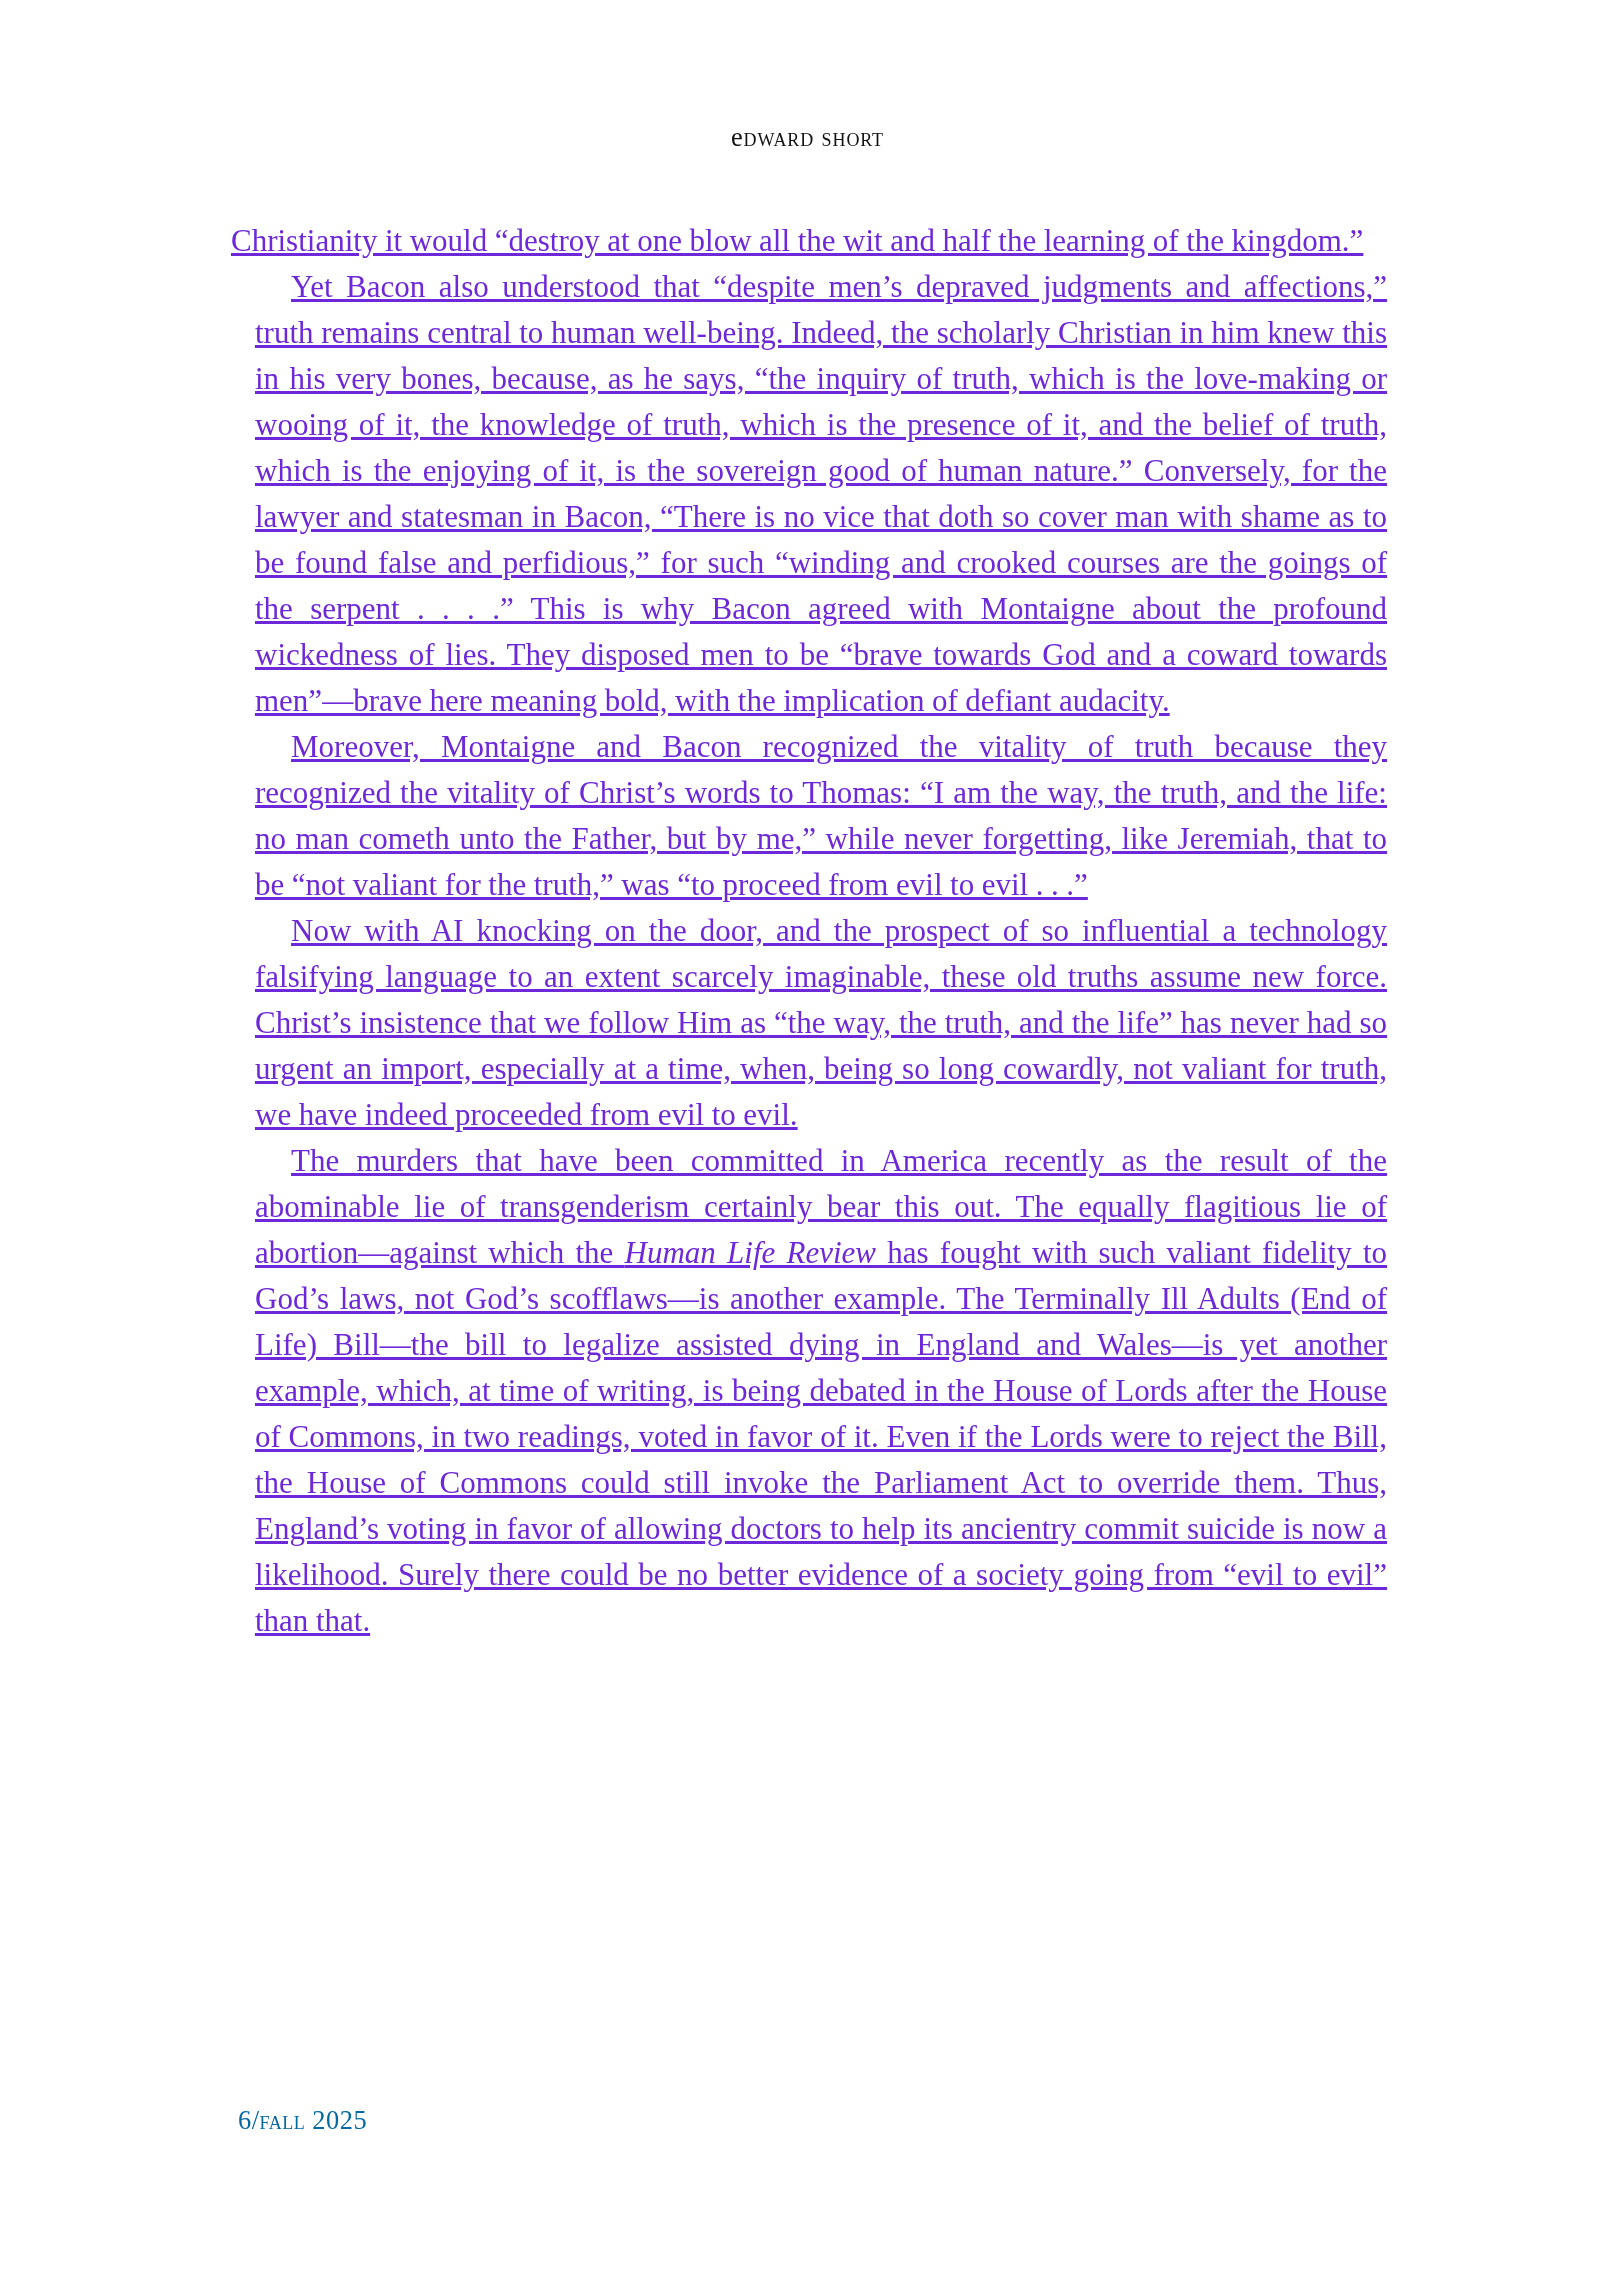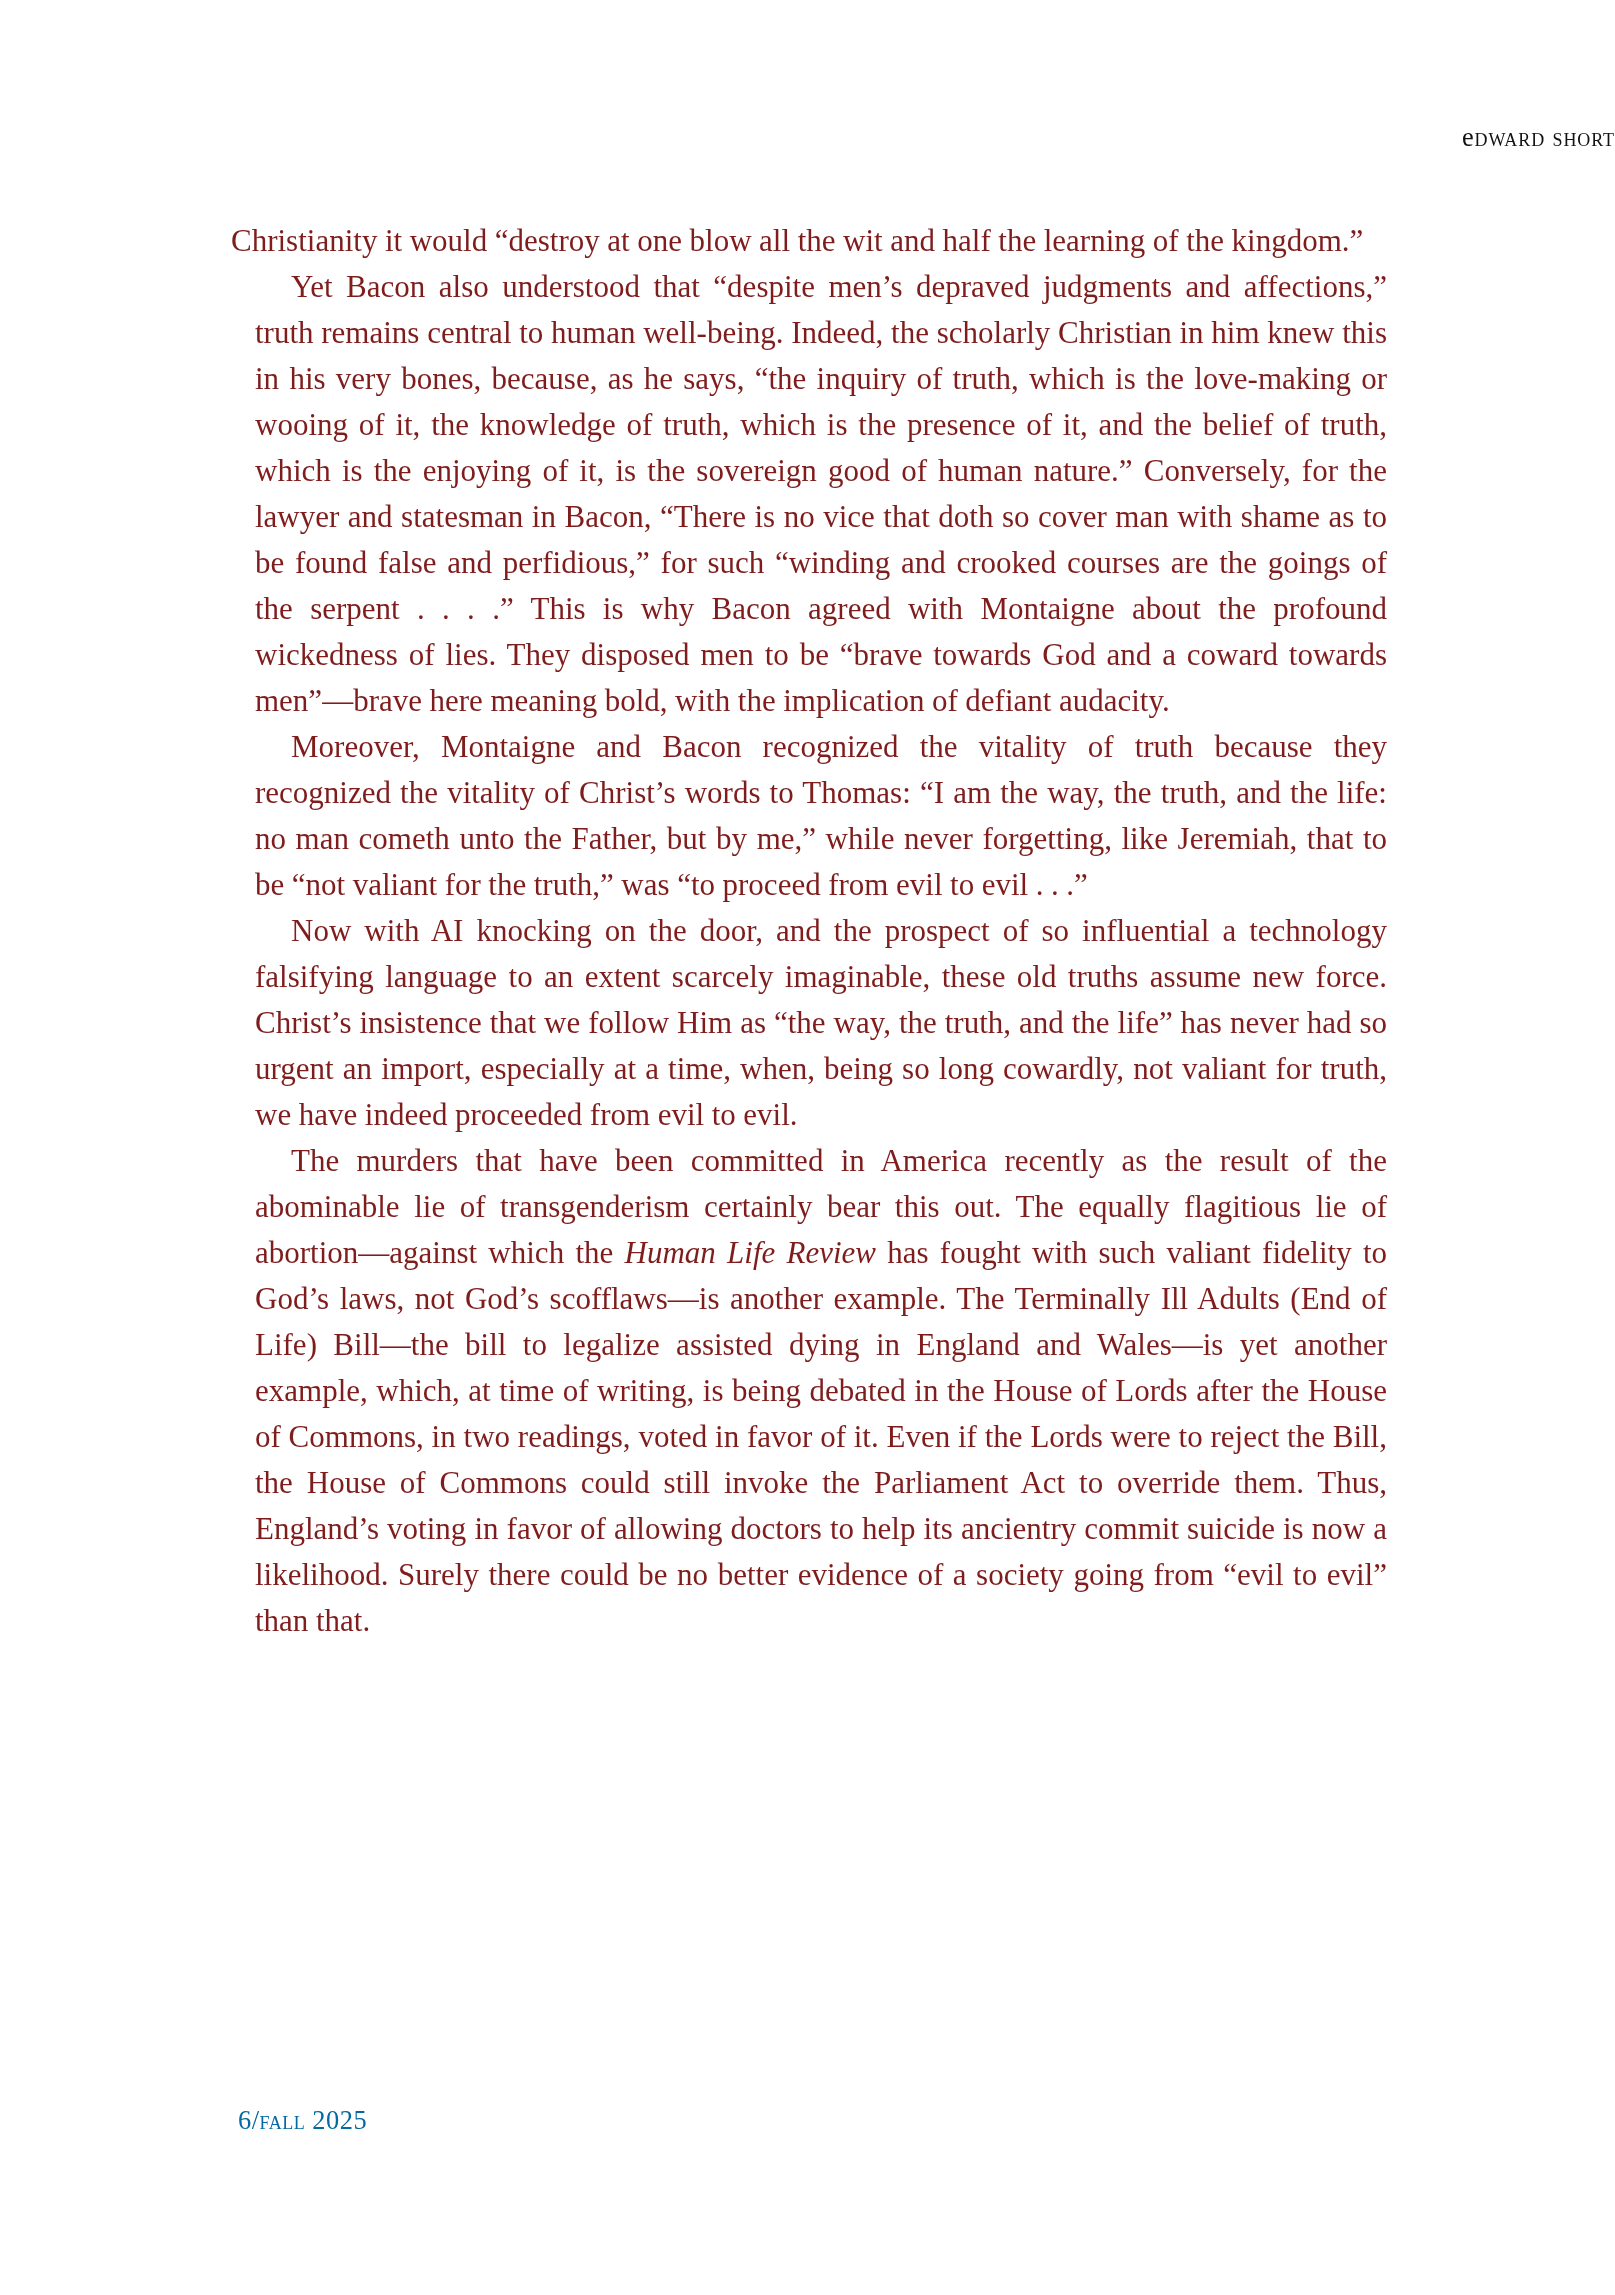--- a/index.html
+++ b/index.html
@@ -19,21 +19,21 @@
     background: #ffffff;
     overflow: hidden;
     box-sizing: border-box;
   }
   
   .running-head {
     position: absolute;
     left: 0;
     top: 122px;
     width: 1615px;
-    text-align: right;
+    text-align: center;
     font-size: 26.4px;
     letter-spacing: 0.9px;
     font-variant: small-caps;
     text-transform: lowercase;
     color: #121212;
   }
   .running-head::first-letter { font-variant: normal; }
 
   
   .textblock {
@@ -44,22 +44,23 @@
   }
   p.para {
     margin: 0;
     padding: 0;
     font-size: 31px;
     line-height: 46px;
     text-align: justify;
     text-justify: inter-word;
     -webkit-hyphens: none;
     hyphens: none;
-    color: #7f1d1d;
+    color: #6d28d9;
     word-spacing: -0.2px;
+    text-decoration: underline;
   }
   p.para.indent {
     text-indent: 36px;
     margin-left: 24px;
   }
   
   em {
     font-style: italic;
   }
 

